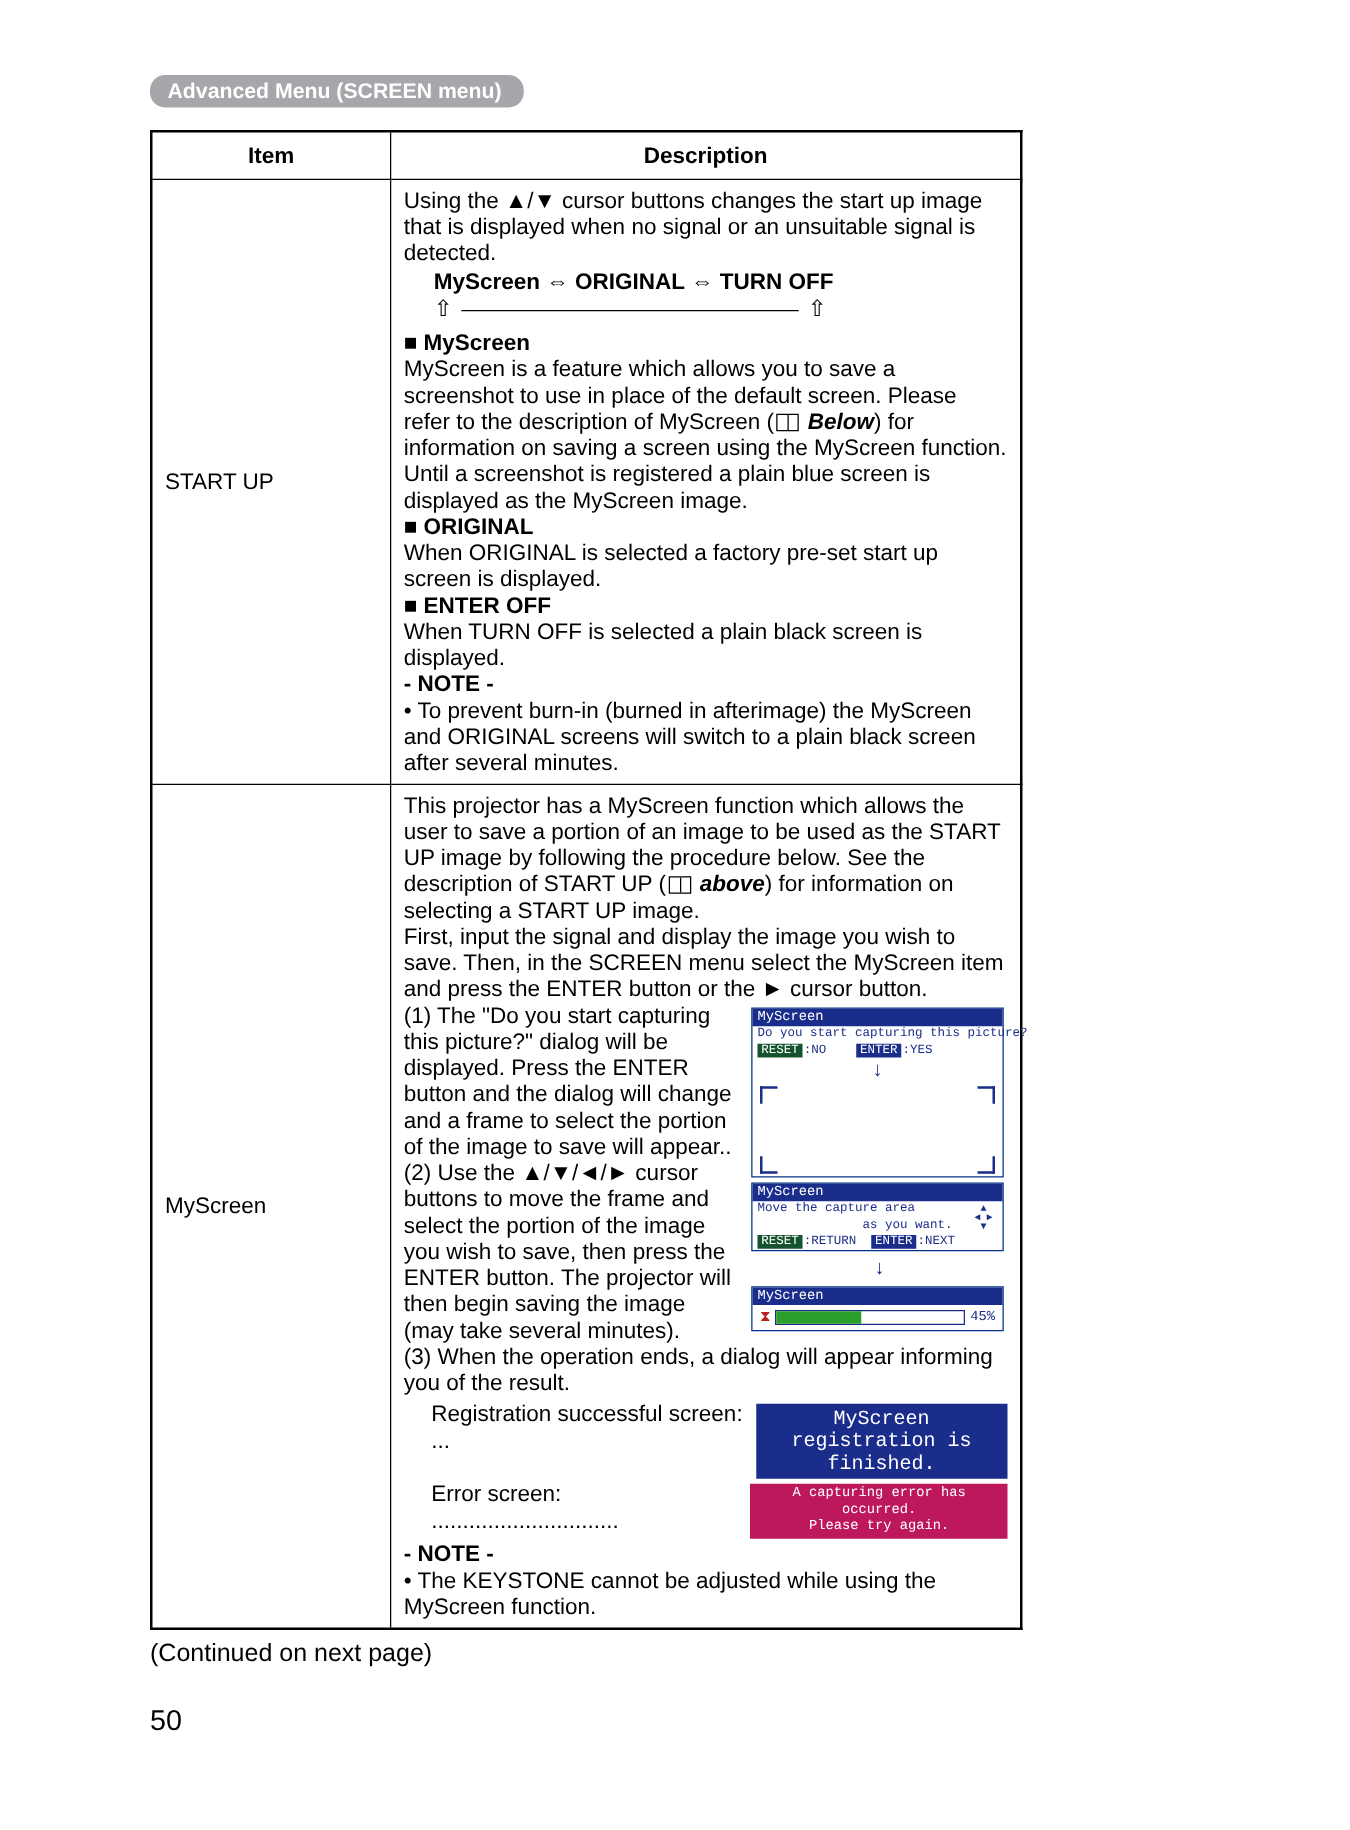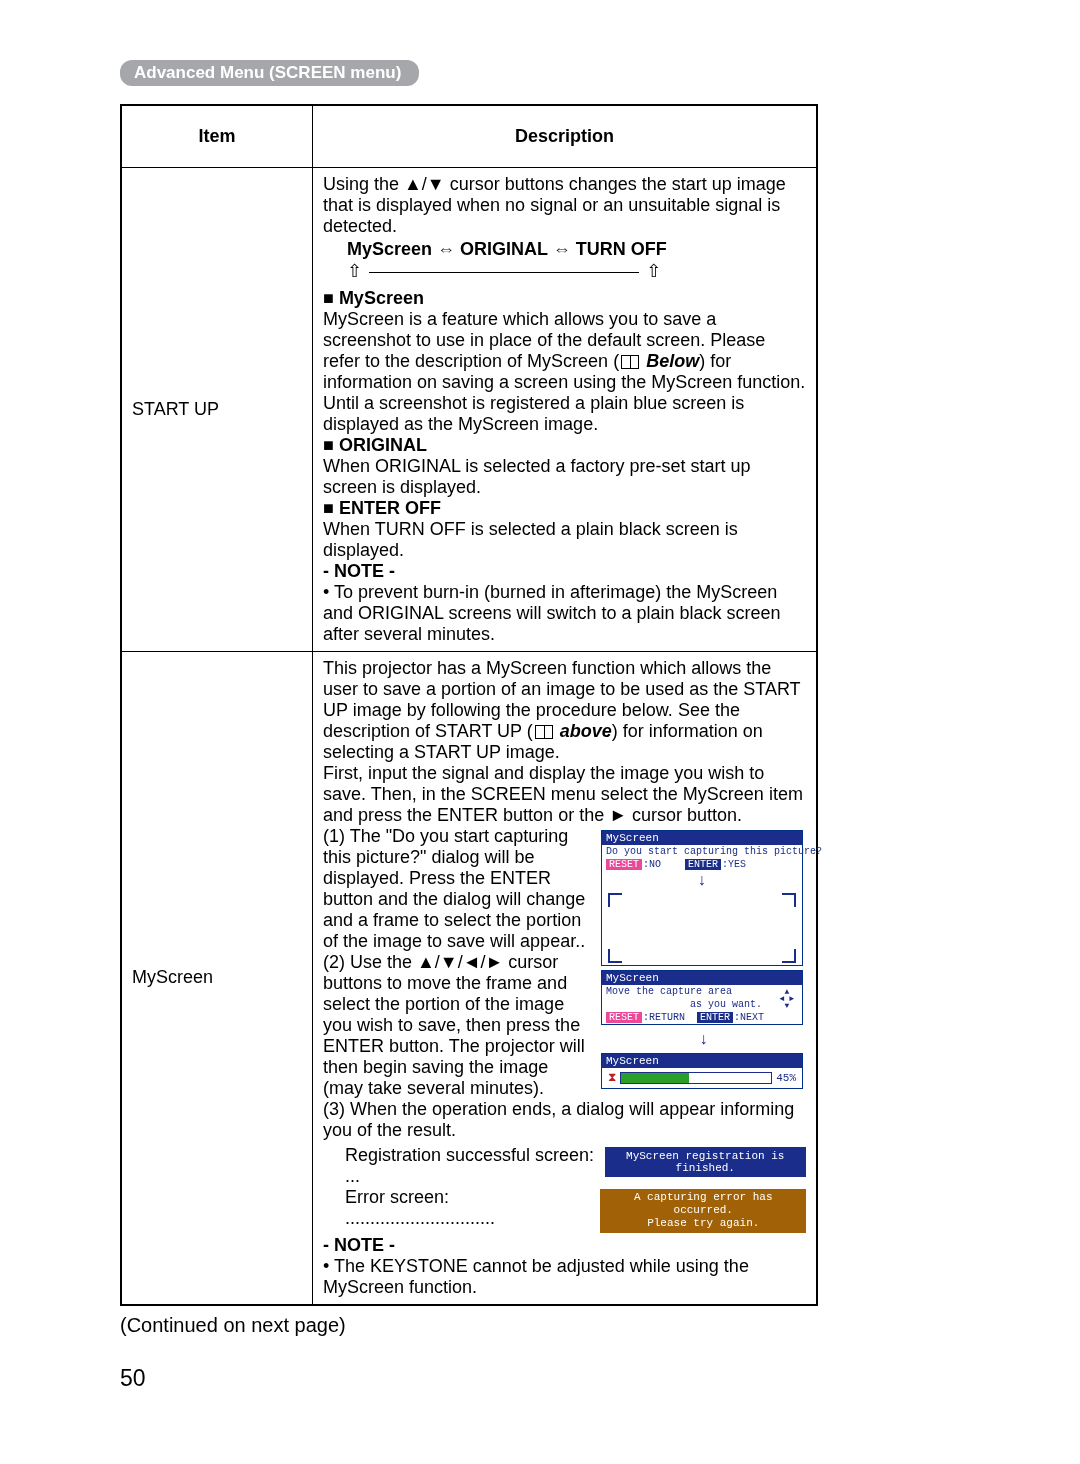--- a/index.html
+++ b/index.html
@@ -33,21 +33,21 @@
   }
   table.main th, table.main td {
     border: 1px solid #000;
     padding: 6px 10px;
     vertical-align: top;
     text-align: left;
   }
   table.main th {
     font-weight: bold;
     text-align: center;
-    padding: 20px;
+    padding: 8px;
   }
   .col-item {
     width: 170px;
     text-align: left;
     padding-top: 20px;
   }
   .vcenter {
     vertical-align: middle !important;
   }
   .bold { font-weight: bold; }
@@ -99,21 +99,21 @@
     padding: 1px 4px;
     white-space: nowrap;
   }
   .sb-btn {
     background: #1a2d8a;
     color: #fff;
     padding: 0 3px;
     margin-right: 1px;
   }
   .sb-btnr {
-    background: #ec4899;
+    background: #14532d;
     color: #fff;
     padding: 0 3px;
     margin-right: 1px;
   }
   .frame-area {
     position: relative;
     height: 70px;
     margin: 2px 6px;
   }
   .corner {
@@ -123,29 +123,29 @@
   }
   .c-tl { top:0; left:0; border-right:none; border-bottom:none;}
   .c-tr { top:0; right:0; border-left:none; border-bottom:none;}
   .c-bl { bottom:0; left:0; border-right:none; border-top:none;}
   .c-br { bottom:0; right:0; border-left:none; border-top:none;}
   .bluebar {
     display: block;
     background: #1a2d8a;
     color: #fff;
     font-family: "Courier New", monospace;
-    font-size: 11px;
+    font-size: 16px;
     padding: 3px 8px;
     margin: 2px 0;
     width: 200px;
     text-align: center;
   }
   .redbar {
     display: block;
-    background: #a16207;
+    background: #be185d;
     color: #fff;
     font-family: "Courier New", monospace;
     font-size: 11px;
     padding: 2px 8px;
     margin: 2px 0;
     width: 200px;
     text-align: center;
     line-height: 1.2;
   }
   .progress-row {

